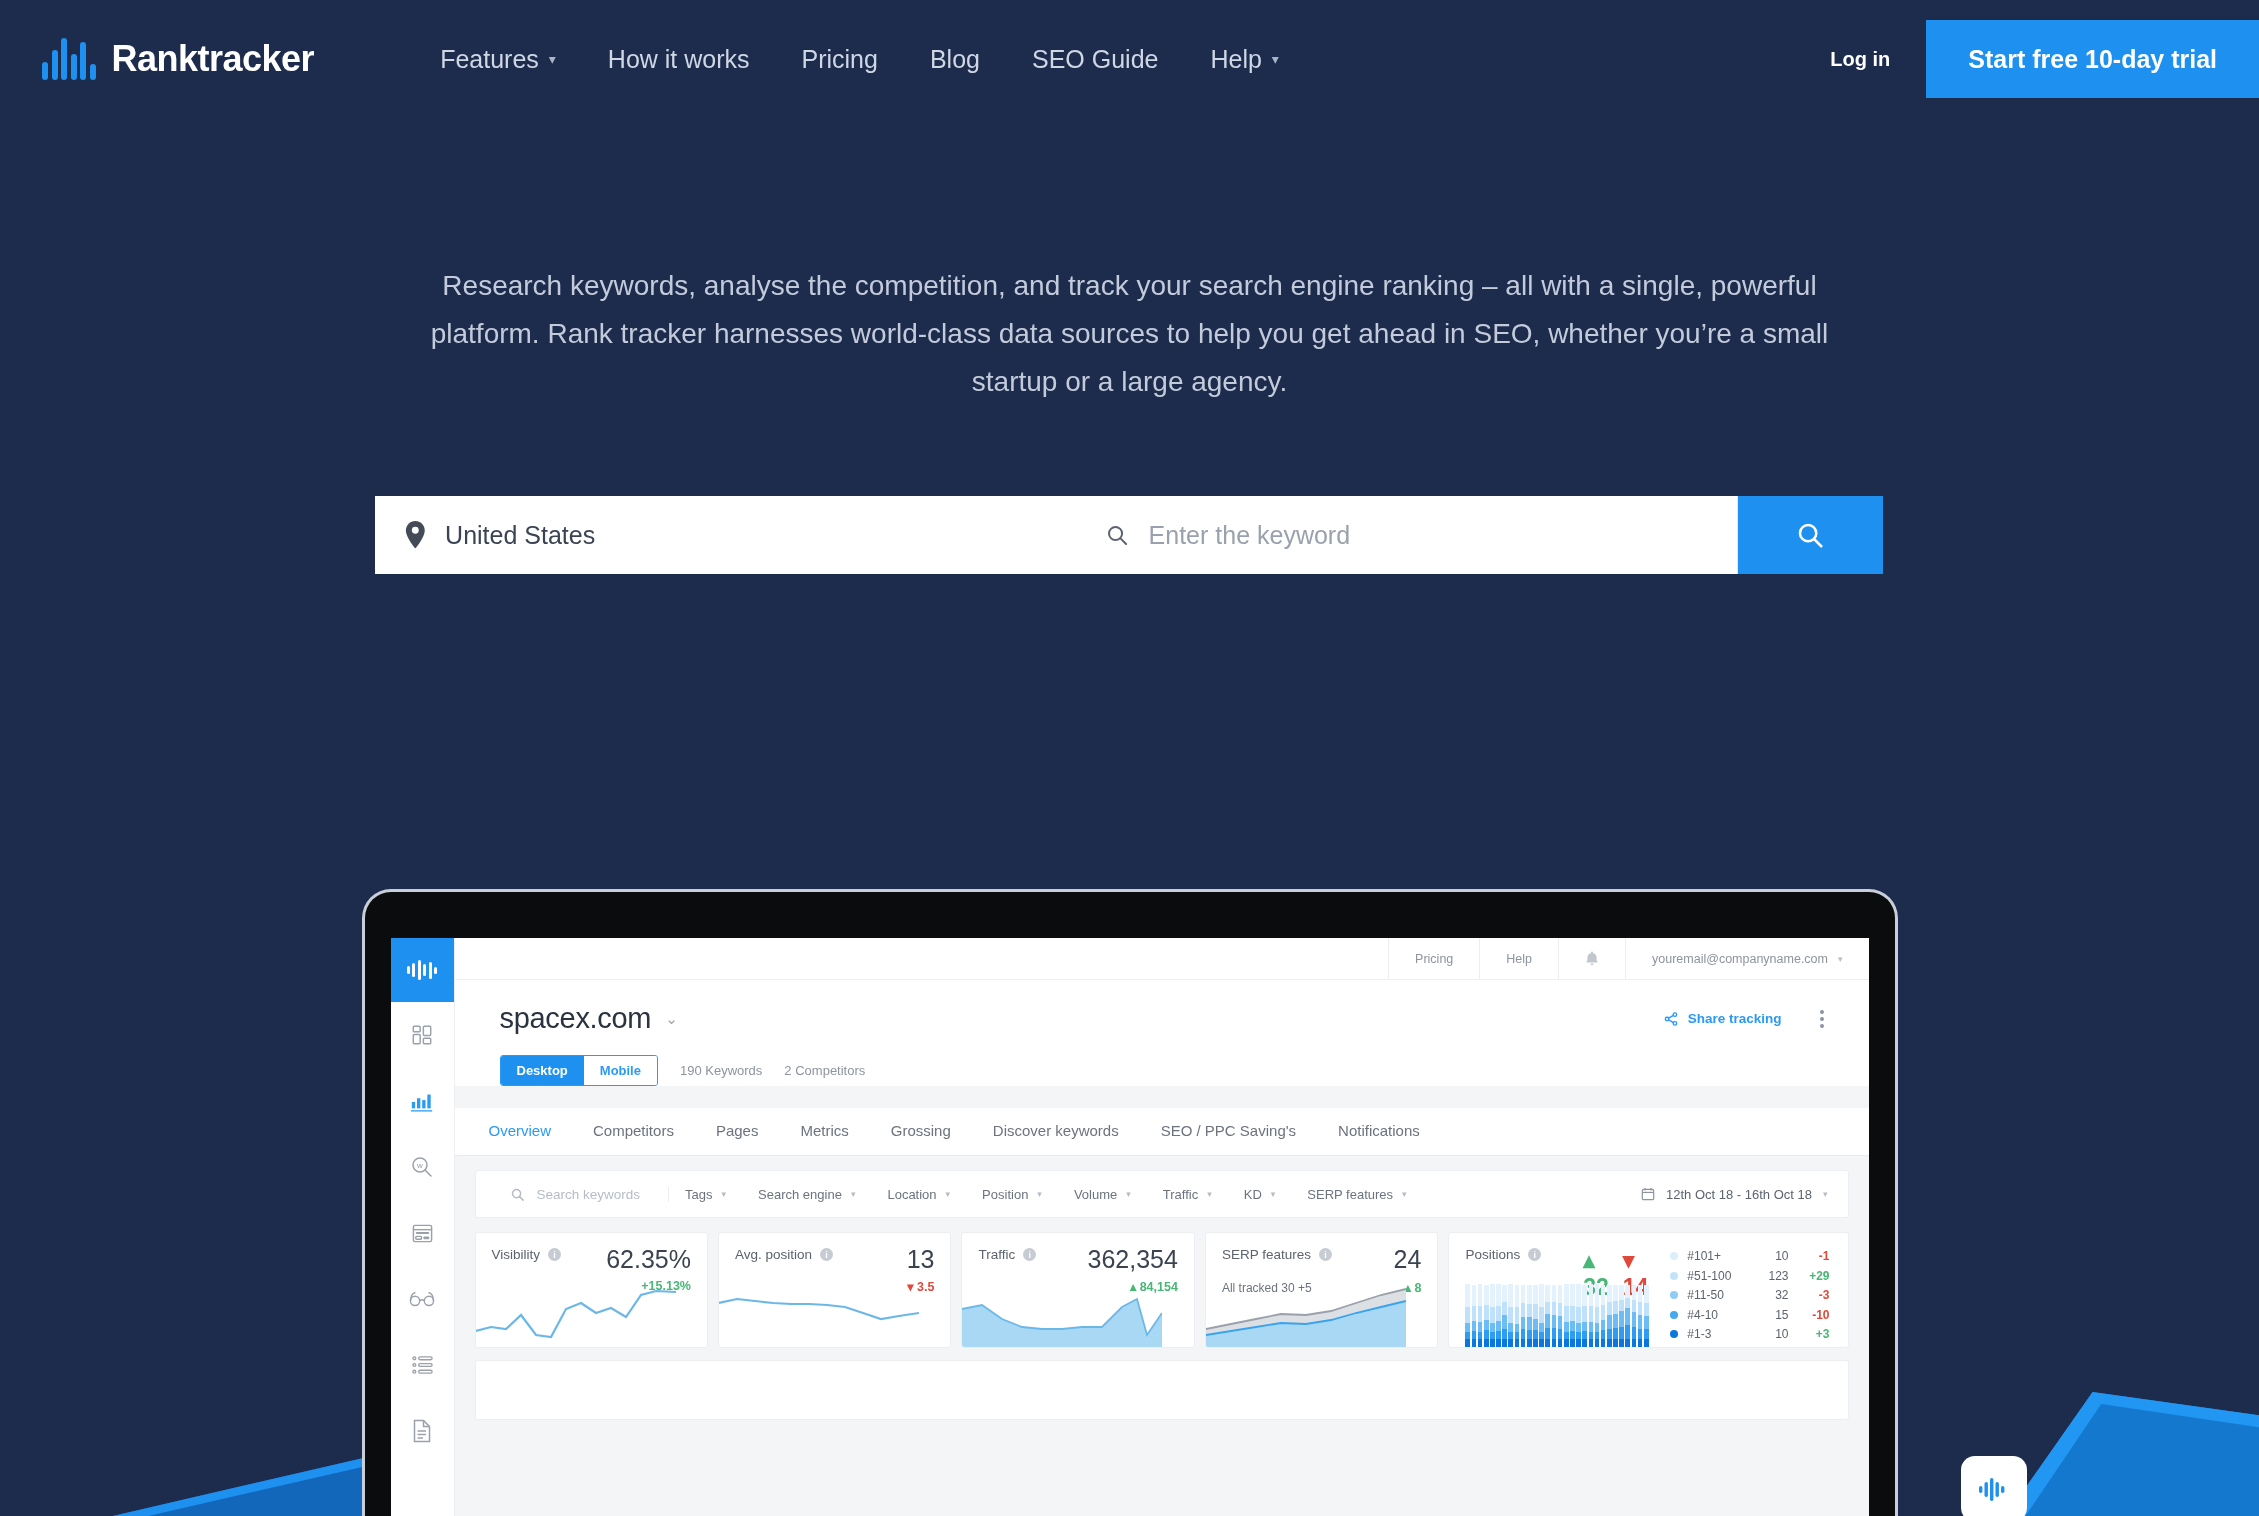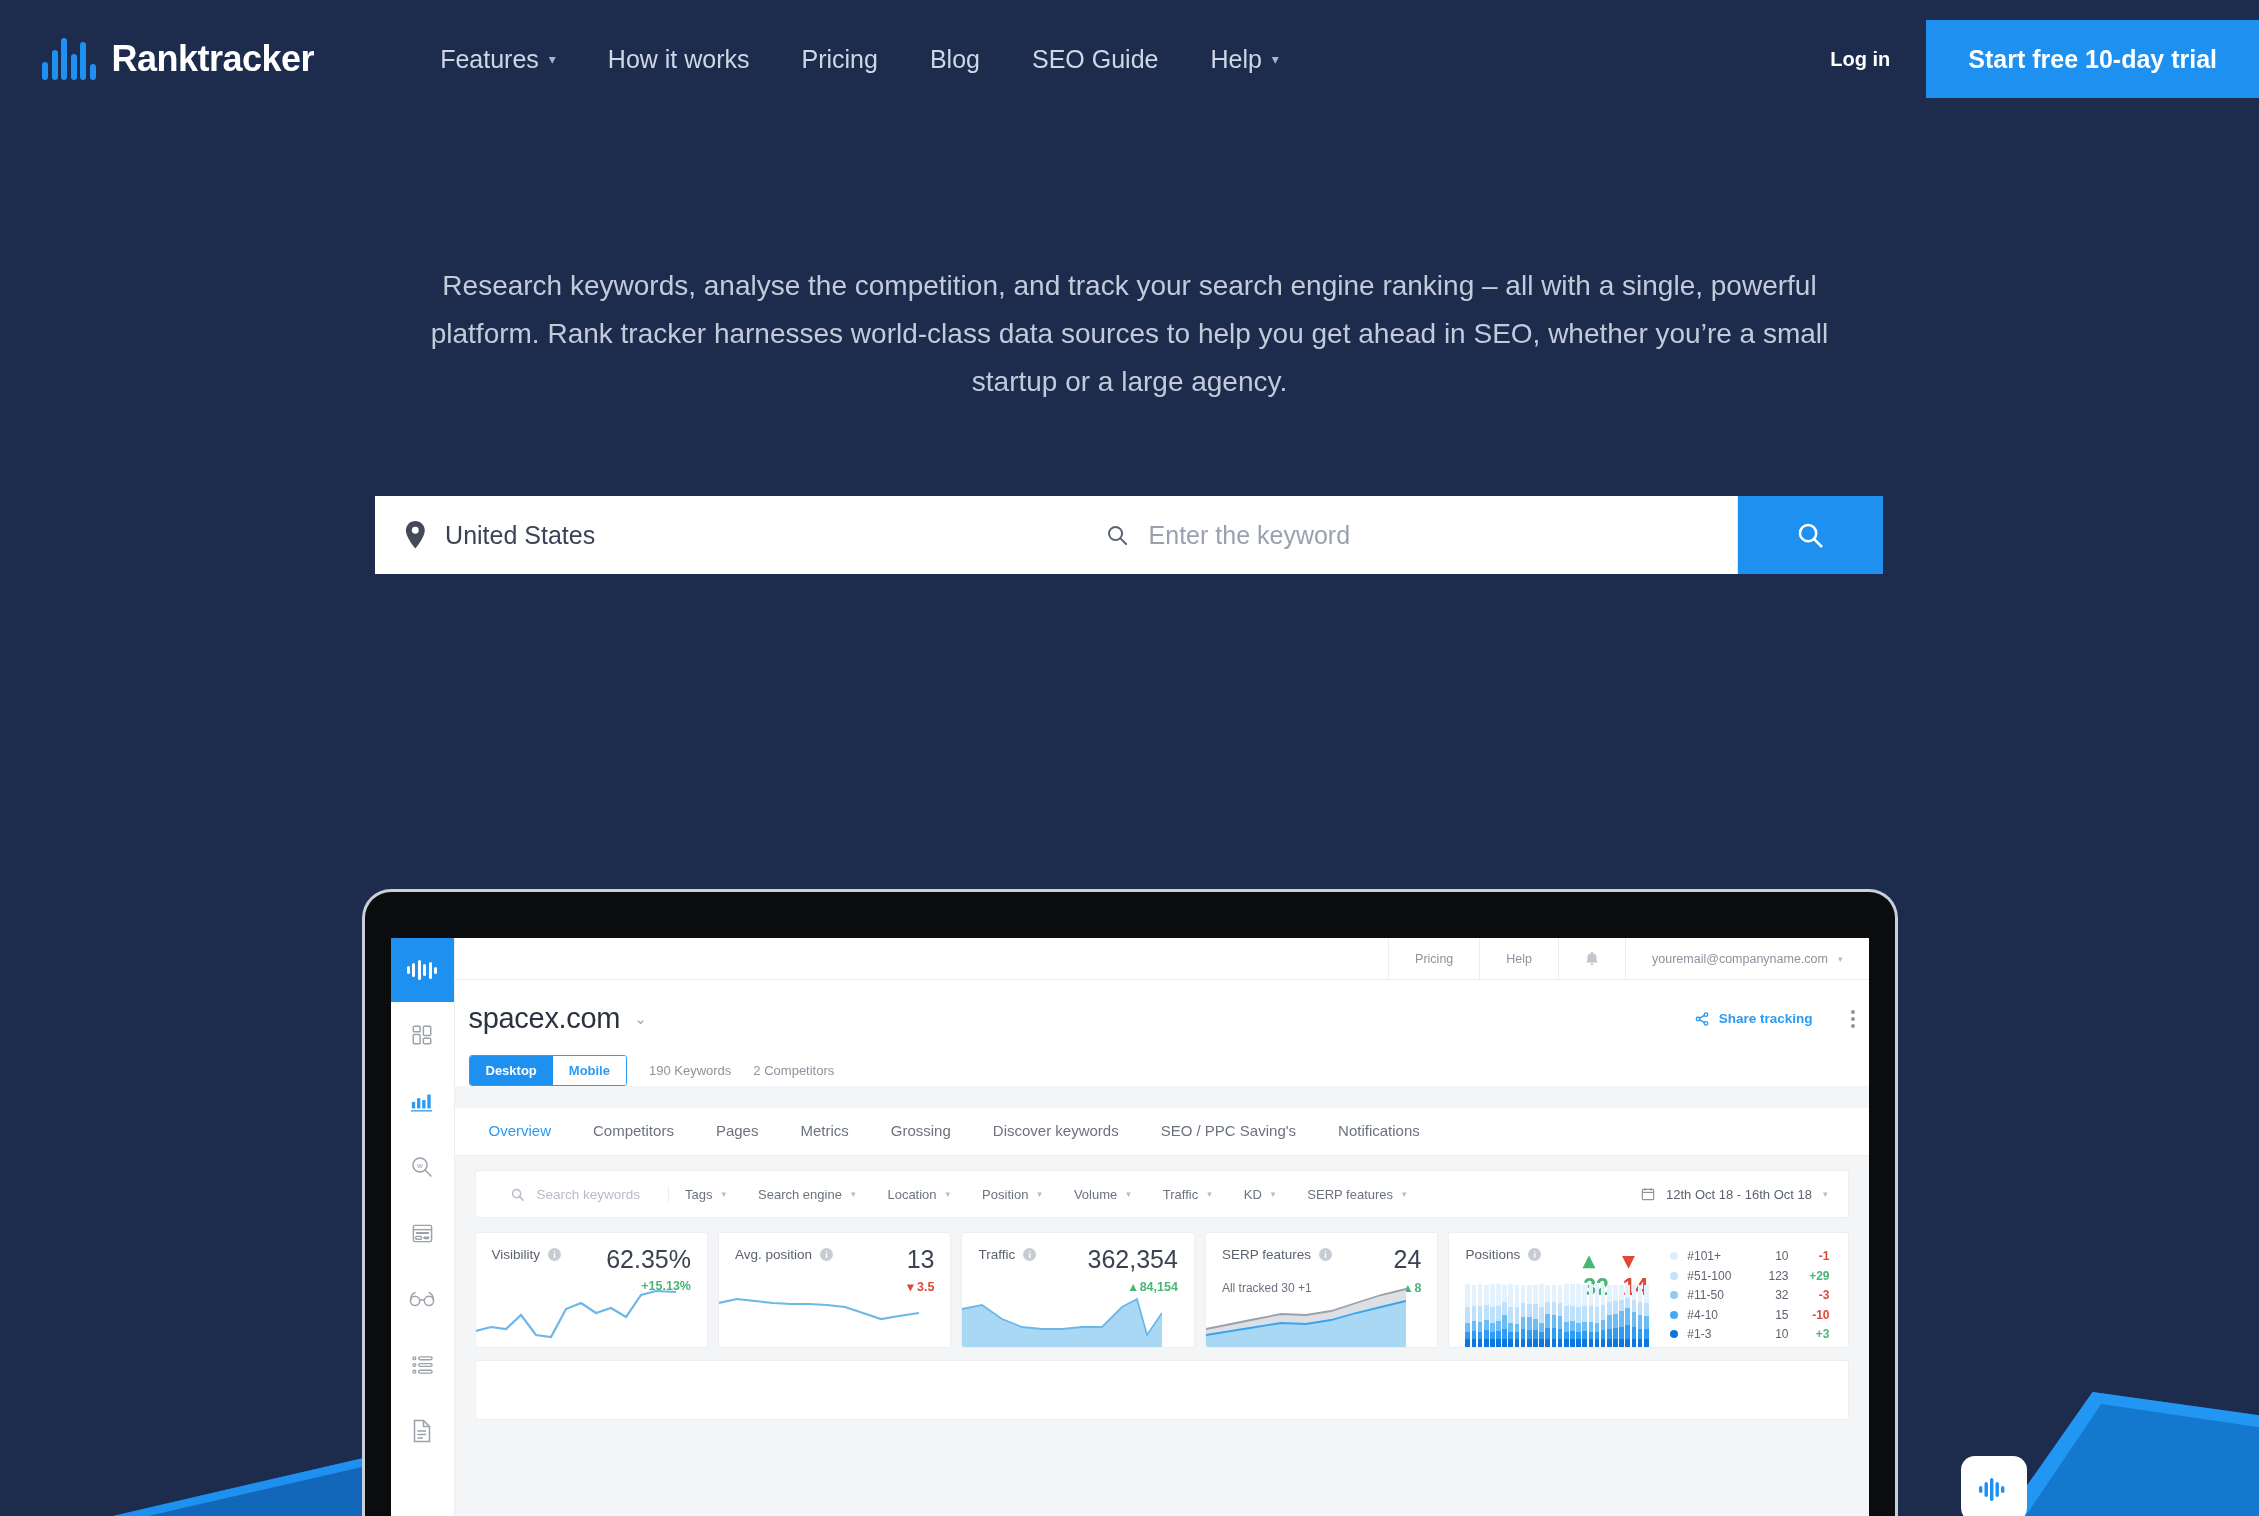--- a/index.html
+++ b/index.html
@@ -144,21 +144,21 @@
     height:42px; background:#fff; border-bottom:1px solid #eceef1;
     display:flex; align-items:center; justify-content:flex-end;
     font-size:12.5px; color:#8d949f;
   }
   .d-top-item {
     padding:0 26px; height:100%; display:flex; align-items:center;
     border-left:1px solid #eceef1; cursor:pointer; white-space:nowrap;
   }
 
   
-  .d-head { padding:22px 14px 0; background:#fff; }
+  .d-head { padding:22px 45px 0; background:#fff; }
   .d-domain { display:flex; align-items:center; gap:14px; }
   .d-domain h2 { font-size:29px; font-weight:400; color:#2b3240; letter-spacing:-0.3px; }
   .d-share {
     margin-left:auto; display:flex; align-items:center; gap:10px;
     color:#2b9af3; font-size:13.5px; font-weight:700; cursor:pointer;
   }
   .d-dots { display:flex; flex-direction:column; gap:3px; margin-left:24px; cursor:pointer; }
   .d-dots span { width:4px; height:4px; border-radius:50%; background:#8d949f; }
 
   .d-sub { display:flex; align-items:center; gap:22px; margin-top:20px; }
@@ -575,21 +575,21 @@
             <div class="d-card">
               <div class="d-card-in">
                 <div class="d-crow">
                   <span class="d-clabel">
                     <span>SERP features</span>
                     <span class="d-info">i</span>
                   </span>
                   <span class="d-cval">24</span>
                 </div>
                 <div style="display:flex;justify-content:space-between;align-items:center">
-                  <span class="d-csub">All tracked 30 +1</span>
+                  <span class="d-csub">All tracked 30 +5</span>
                   <span class="d-cdelta up">▴ 8</span>
                 </div>
               </div>
               <svg class="d-spark" viewBox="0 0 200 64" preserveAspectRatio="none">
                 <path d="M0,46 L25,41 L50,36 L75,31 L100,32 L125,28 L150,20 L175,12 L200,6 L200,64 L0,64 Z" fill="#dcdfe3"></path>
                 <path d="M0,52 L25,48 L50,44 L75,40 L100,41 L125,37 L150,30 L175,24 L200,18 L200,64 L0,64 Z" fill="#a9d8f5"></path>
                 <polyline points="0,46 25,41 50,36 75,31 100,32 125,28 150,20 175,12 200,6" fill="none" stroke="#9aa1ab" stroke-width="1.8"></polyline>
                 <polyline points="0,52 25,48 50,44 75,40 100,41 125,37 150,30 175,24 200,18" fill="none" stroke="#3aa3ef" stroke-width="1.8"></polyline>
               </svg>
             </div>

